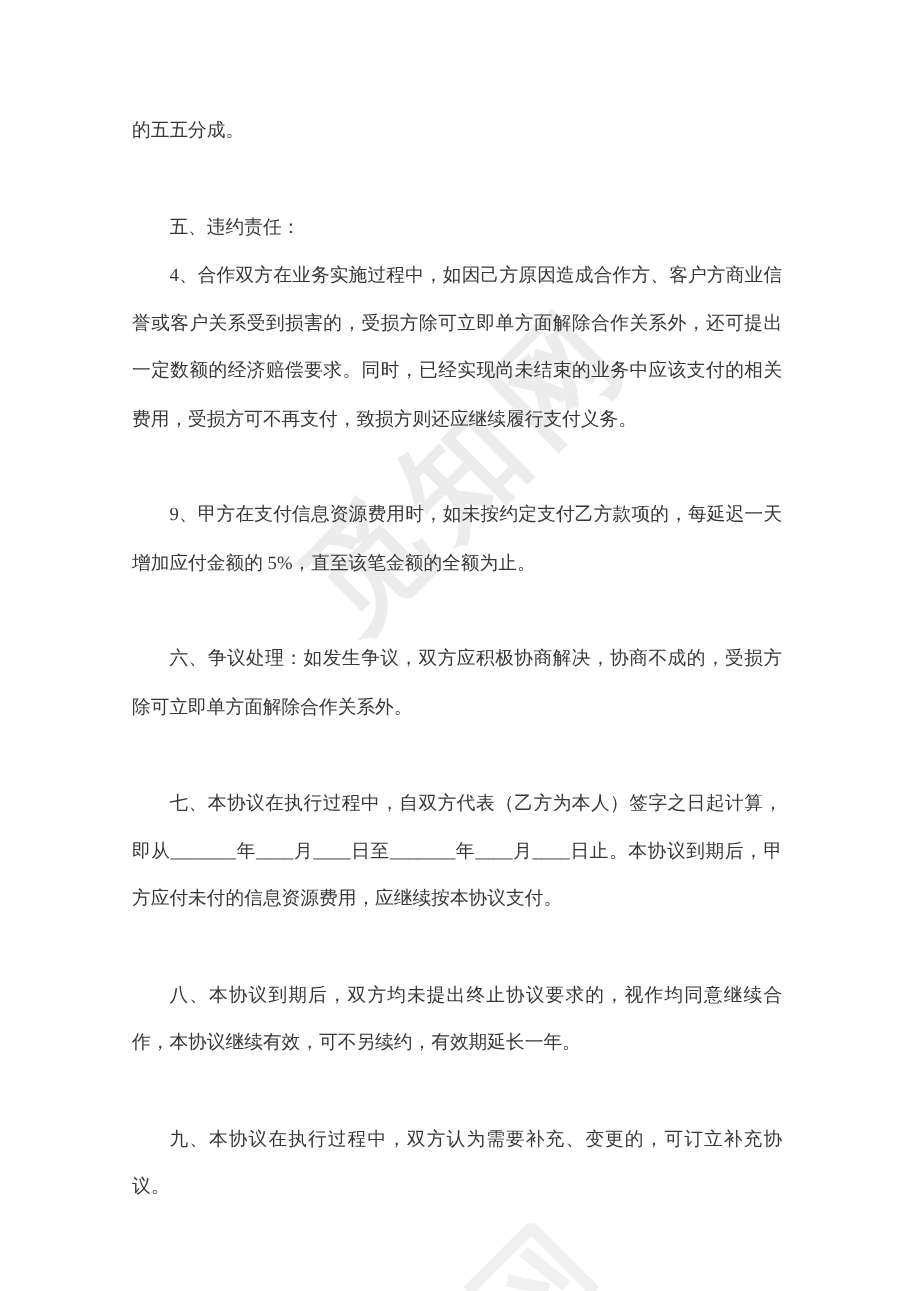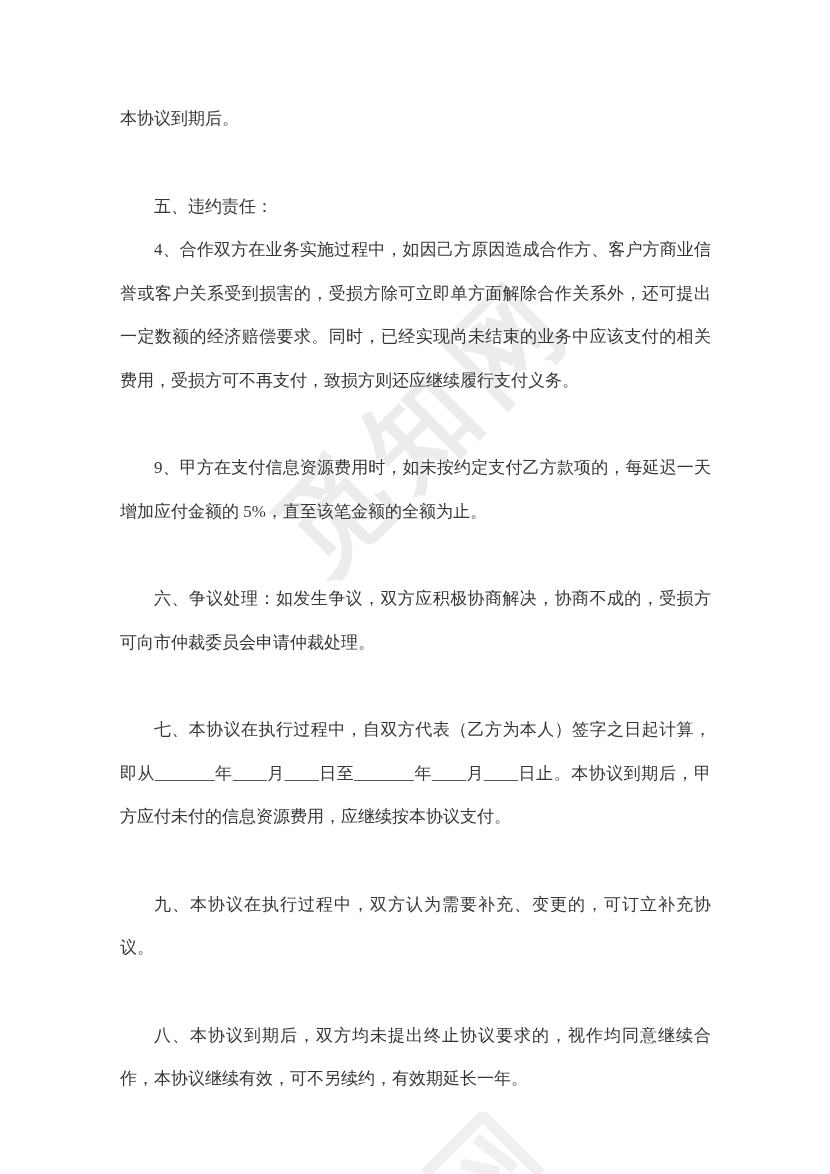--- a/index.html
+++ b/index.html
@@ -65,23 +65,23 @@
 
   <span class="wm-text">觅知网</span>
 
   <svg class="wm-logo" width="124" height="62" viewBox="0 0 124 62" aria-hidden="true">
     <polyline points="4,62 62,4 120,62" fill="none" stroke="#f0f0f0" stroke-width="11"></polyline>
     <line x1="55" y1="26" x2="94" y2="57" stroke="#f0f0f0" stroke-width="11"></line>
     <line x1="40" y1="52" x2="78" y2="60" stroke="#f0f0f0" stroke-width="11"></line>
   </svg>
 
   <div class="content">
-    <p class="para">本协议到期后。</p>
+    <p class="para">的五五分成。</p>
     <p class="para indent tight">五、违约责任：</p>
     <p class="para indent">4、合作双方在业务实施过程中，如因己方原因造成合作方、客户方商业信誉或客户关系受到损害的，受损方除可立即单方面解除合作关系外，还可提出一定数额的经济赔偿要求。同时，已经实现尚未结束的业务中应该支付的相关费用，受损方可不再支付，致损方则还应继续履行支付义务。</p>
     <p class="para indent">9、甲方在支付信息资源费用时，如未按约定支付乙方款项的，每延迟一天增加应付金额的 5%，直至该笔金额的全额为止。</p>
-    <p class="para indent">六、争议处理：如发生争议，双方应积极协商解决，协商不成的，受损方可向市仲裁委员会申请仲裁处理。</p>
+    <p class="para indent">六、争议处理：如发生争议，双方应积极协商解决，协商不成的，受损方除可立即单方面解除合作关系外。</p>
     <p class="para indent">七、本协议在执行过程中，自双方代表（乙方为本人）签字之日起计算，即从_______年____月____日至_______年____月____日止。本协议到期后，甲方应付未付的信息资源费用，应继续按本协议支付。</p>
+    <p class="para indent">八、本协议到期后，双方均未提出终止协议要求的，视作均同意继续合作，本协议继续有效，可不另续约，有效期延长一年。</p>
     <p class="para indent">九、本协议在执行过程中，双方认为需要补充、变更的，可订立补充协议。</p>
-    <p class="para indent">八、本协议到期后，双方均未提出终止协议要求的，视作均同意继续合作，本协议继续有效，可不另续约，有效期延长一年。</p>
   </div>
 
 </div>
 
 </body></html>

